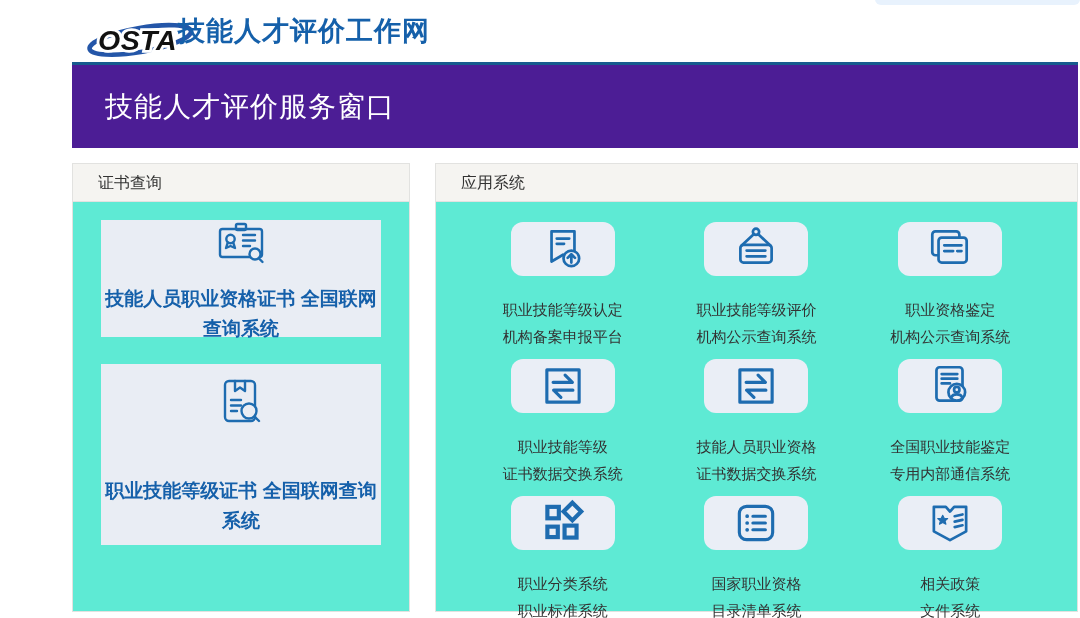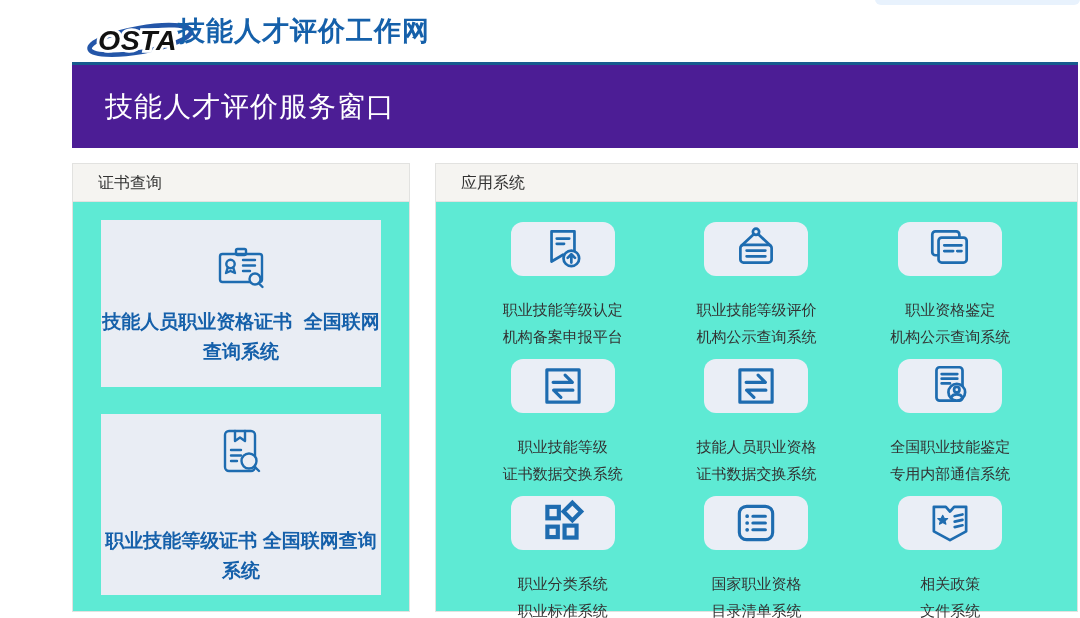--- a/index.html
+++ b/index.html
@@ -23,21 +23,21 @@
   
   .content { display:flex; margin:15px 2px 0 72px; width:1006px; gap:25px; }
   .panel { background:#5eead4; border:1px solid #e2e2e0; height:449px; }
   .panel-header { height:38px; line-height:37px; background:#f5f4f1;
     border-bottom:1px solid #e2e2e0; padding-left:25px; font-size:16px; color:#333; }
 
   .left-panel { width:338px; flex:none; }
   .cards { padding:18px 28px 0 28px; }
   .cert-card { display:flex; flex-direction:column; align-items:center; justify-content:center;
     width:280px; background:#e9edf4; cursor:pointer; text-decoration:none; }
-  .cert-card.c1 { height:167px;font-family:Liberation Mono, monospace; }
+  .cert-card.c1 { height:117px; }
   .cert-card.c2 { height:181px; margin-top:27px;gap:32px; }
   .card-icon { line-height:0; margin-bottom:14px; }
   .card-label { text-align:center; font-size:19px; font-weight:bold; color:#1560aa; line-height:1.55; }
 
   .right-panel { flex:1; }
   .grid { display:grid; grid-template-columns:1fr 1fr 1fr; grid-template-rows:137px 137px 137px;
     padding:12px 30px 0 30px; }
   .grid-item { display:flex; flex-direction:column; align-items:center; cursor:pointer;
     text-decoration:none; padding-top:8px; }
   .tile { width:104px; height:82px; background:#eaeef6; border-radius:12px;

